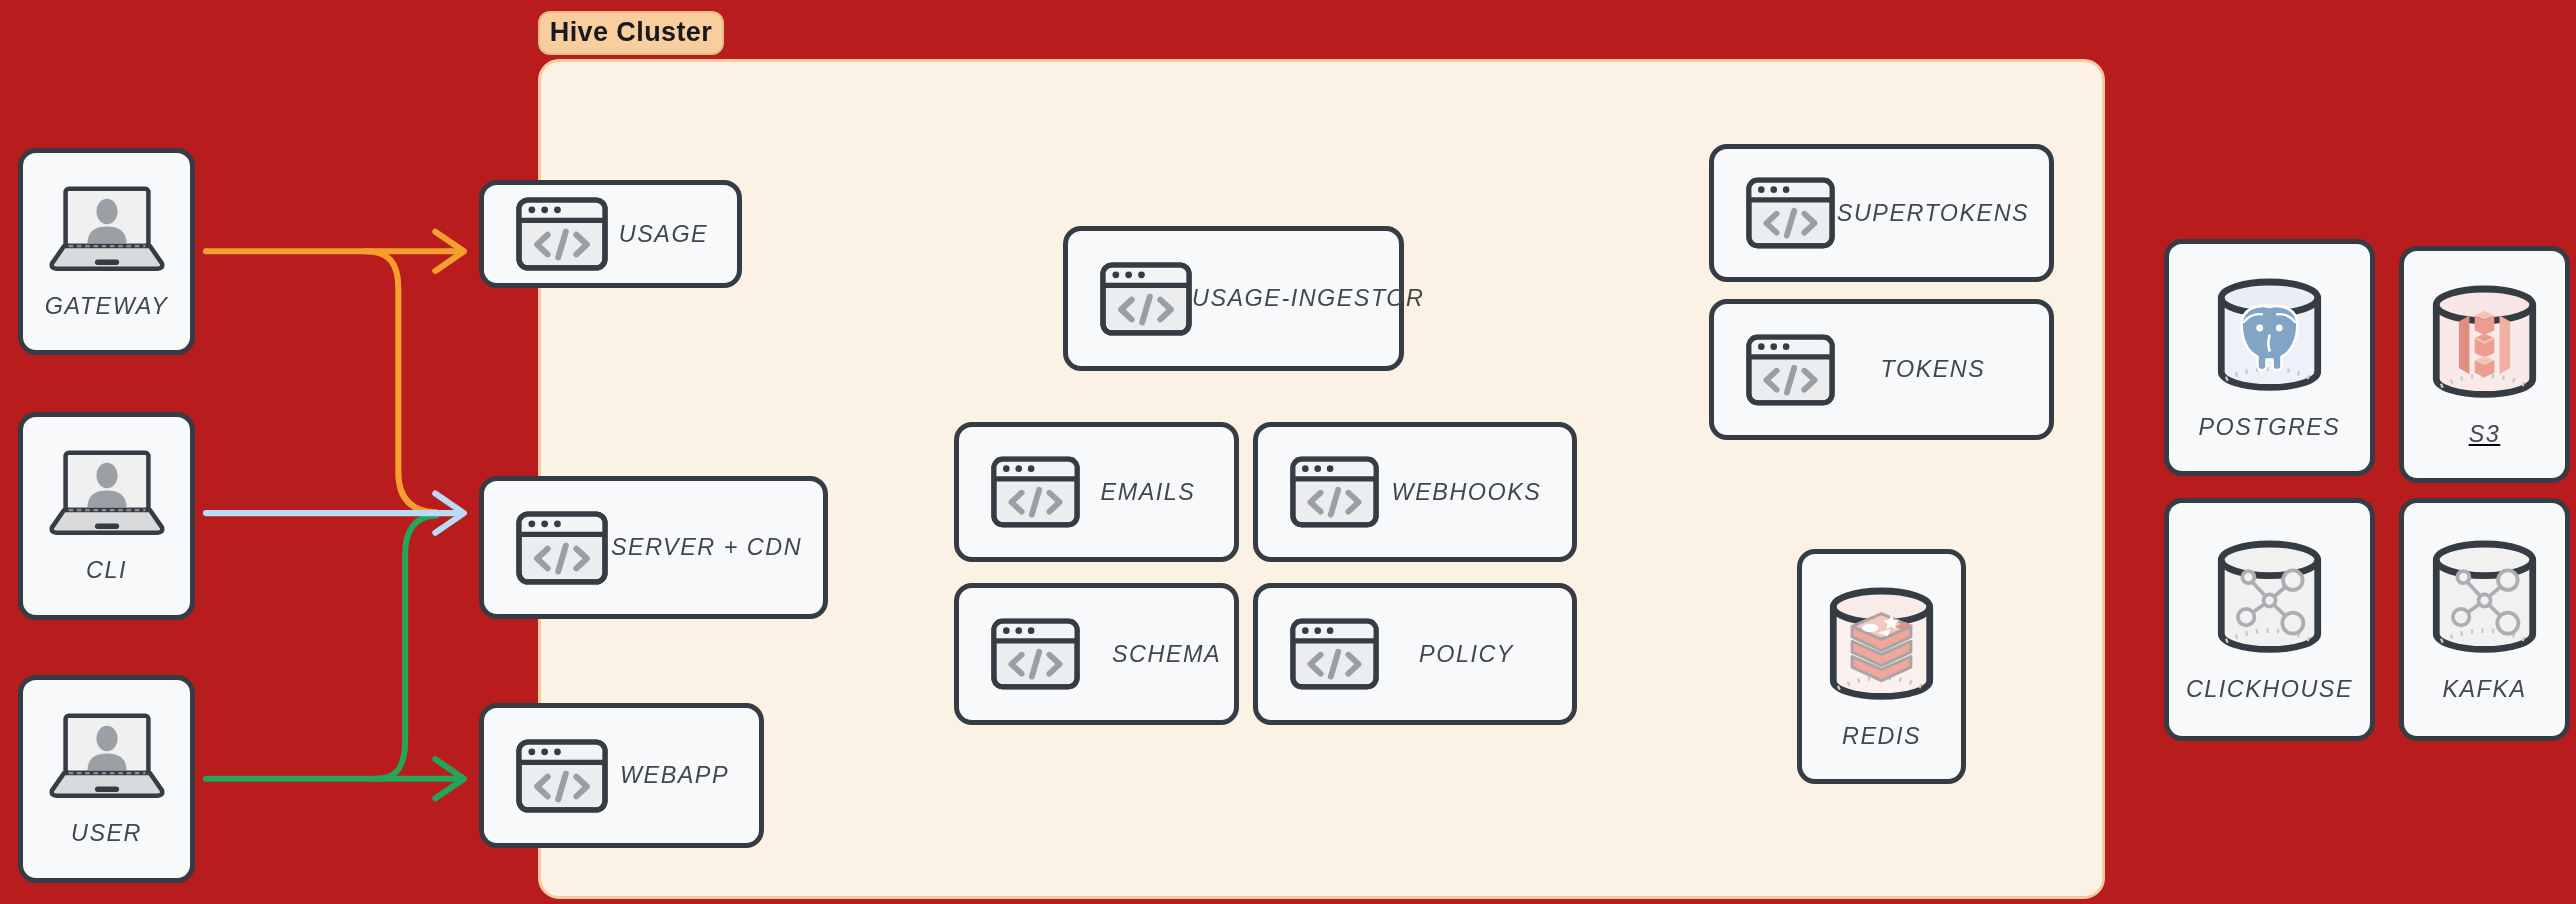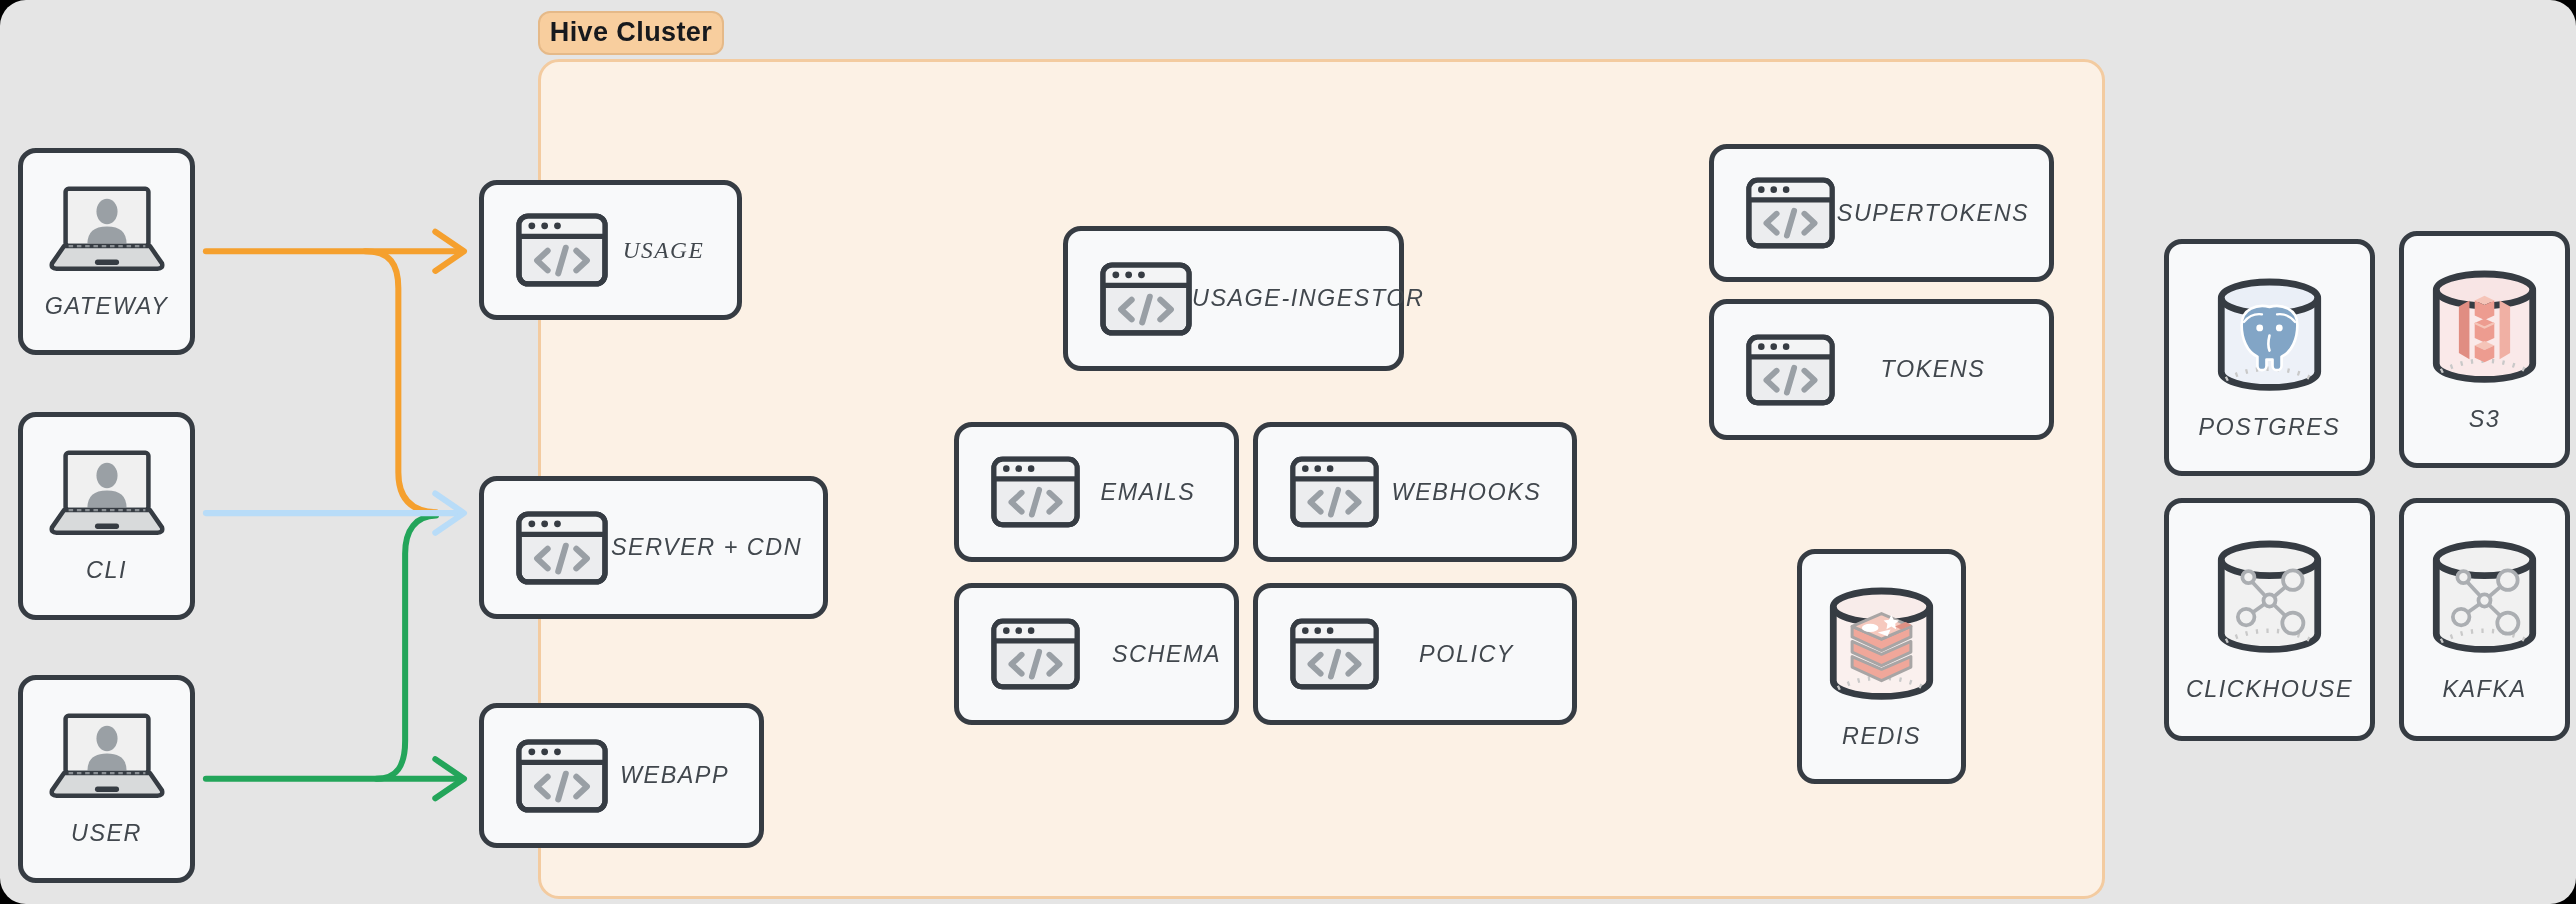--- a/index.html
+++ b/index.html
@@ -1,18 +1,18 @@
 <!DOCTYPE html>
 <html style="font-size:12px"><head>
 <meta charset="utf-8">
 <style>
   html,body{margin:0;padding:0;background:#000;}
   #canvas{
-    position:relative;width:2576px;height:904px;background:#e5e5e5;
-    font-family:"Liberation Sans", sans-serif;overflow:hidden;border-radius:26px;
+    position:relative;width:2576px;height:904px;background:#b91c1c;
+    font-family:"Liberation Sans", sans-serif;overflow:hidden;
   }
   
   .cluster{
     position:absolute;left:538px;top:59px;width:1567px;height:840px;
     background:#FCF1E5;border:3.8px solid #F3CBA0;border-radius:21px;
     box-sizing:border-box;z-index:0;
   }
   .cluster-pill{
     position:absolute;left:538px;top:10.6px;width:186px;height:44px;
     background:#F8CE9E;border:2.3px solid #E5B988;border-radius:12px;
@@ -163,21 +163,21 @@
       </svg>
     <div class="lbl">CLI</div>
   </div>
   <div class="node col" style="left:18px;top:675px;width:177px;height:208px;">
     <svg class="icframe" width="128" height="91" viewBox="0 0 170 120">
         <use href="#sym-laptop"></use>
       </svg>
     <div class="lbl">USER</div>
   </div>
 
-  <div class="node svc" style="left:479px;top:180px;width:263px;height:140px;font-family:Liberation Serif, serif;">
+  <div class="node svc" style="left:479px;top:180px;width:263px;height:108px;">
     <svg class="icframe ic" width="92" height="74" viewBox="0 0 122 98">
         <use href="#sym-codewin"></use>
       </svg>
     <div class="lbl">USAGE</div>
   </div>
   <div class="node svc" style="left:479px;top:440px;width:349px;height:143px;margin-top:36px;">
     <svg class="icframe ic" width="92" height="74" viewBox="0 0 122 98">
         <use href="#sym-codewin"></use>
       </svg>
     <div class="lbl">SERVER + CDN</div>
@@ -238,21 +238,21 @@
     <div class="lbl">REDIS</div>
   </div>
 
   <div class="node col" style="left:2164px;top:239px;width:211px;height:237px;">
     <svg class="icframe" width="113" height="121" style="--cyl-fill:#EDF1F8;--cyl-top:#EAEFF7" viewBox="0 0 150 160">
       <use href="#sym-cylinder"></use>
         <use href="#sym-postgres-logo"></use>
     </svg>
     <div class="lbl">POSTGRES</div>
   </div>
-  <div class="node col" style="left:2399px;top:231px;width:171px;height:237px;">
+  <div class="node col" style="left:2399px;top:246px;width:171px;height:237px;text-decoration:underline;">
     <svg class="icframe" width="113" height="121" style="--cyl-fill:#FAE9E9;--cyl-top:#F8E5E5" viewBox="0 0 150 160">
       <use href="#sym-cylinder"></use>
         <use href="#sym-s3-logo"></use>
     </svg>
     <div class="lbl">S3</div>
   </div>
   <div class="node col" style="left:2164px;top:498px;width:211px;height:243px;">
     <svg class="icframe" width="113" height="121" style="--cyl-fill:#F1F1F1" viewBox="0 0 150 160">
       <use href="#sym-cylinder"></use>
         <use href="#sym-molecule"></use>

